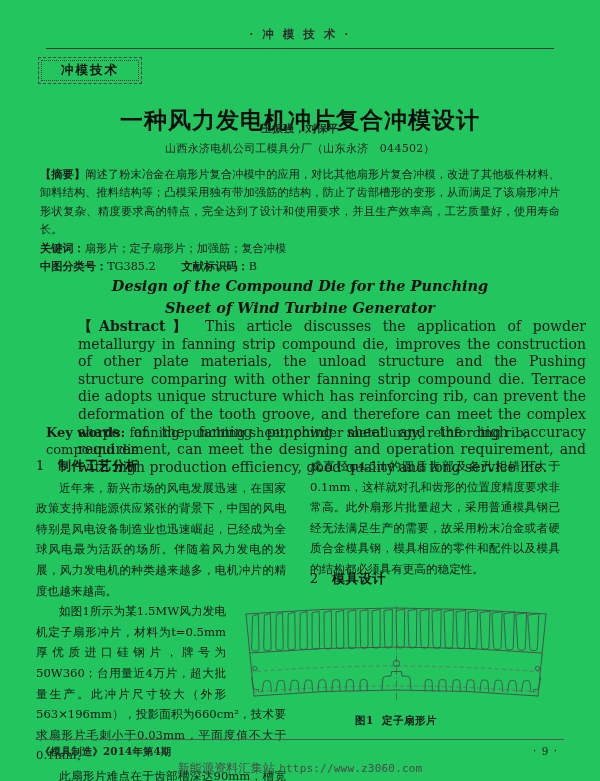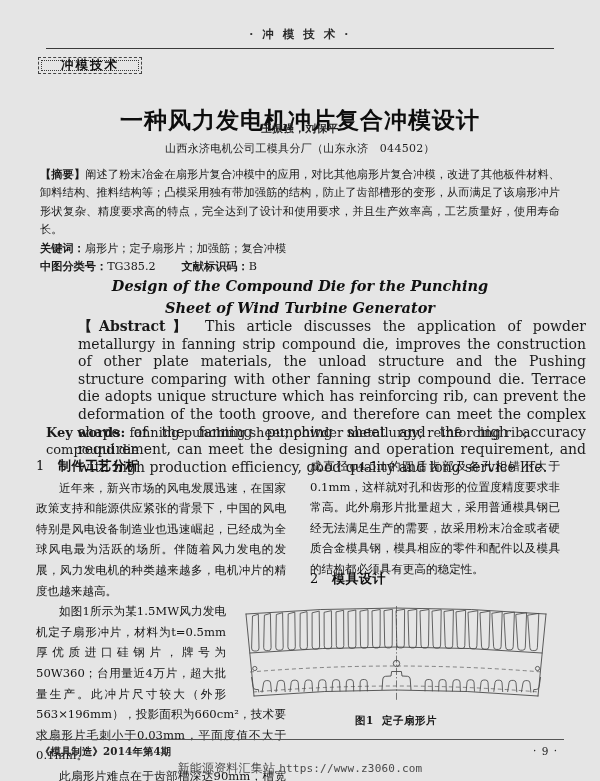--- a/index.html
+++ b/index.html
@@ -11,21 +11,21 @@
     width: 600px;
     height: 781px;
     position: relative;
     font-family: "DejaVu Serif", "Liberation Serif", serif;
     color: #1a1a1a;
     overflow: hidden;
   }
   .page {
     position: absolute;
     inset: 0;
-    background: #e5e5e5;
+    background: #22c55e;
   }
 
   
   .running-head {
     position: absolute;
     top: 27px;
     left: 0;
     right: 0;
     text-align: center;
     font-size: 11.5px;
@@ -42,21 +42,21 @@
     height: 0;
     border-top: 1.4px solid #3a3a3a;
   }
 
   
   .badge {
     position: absolute;
     top: 57px;
     left: 38px;
     width: 104px;
-    height: 17px;
+    height: 27px;
     border: 1px dashed #444;
     box-sizing: border-box;
     display: flex;
     align-items: center;
     justify-content: center;
   }
   .badge::before {
     content: "";
     position: absolute;
     left: 2px; right: 2px; top: 2px; bottom: 2px;

